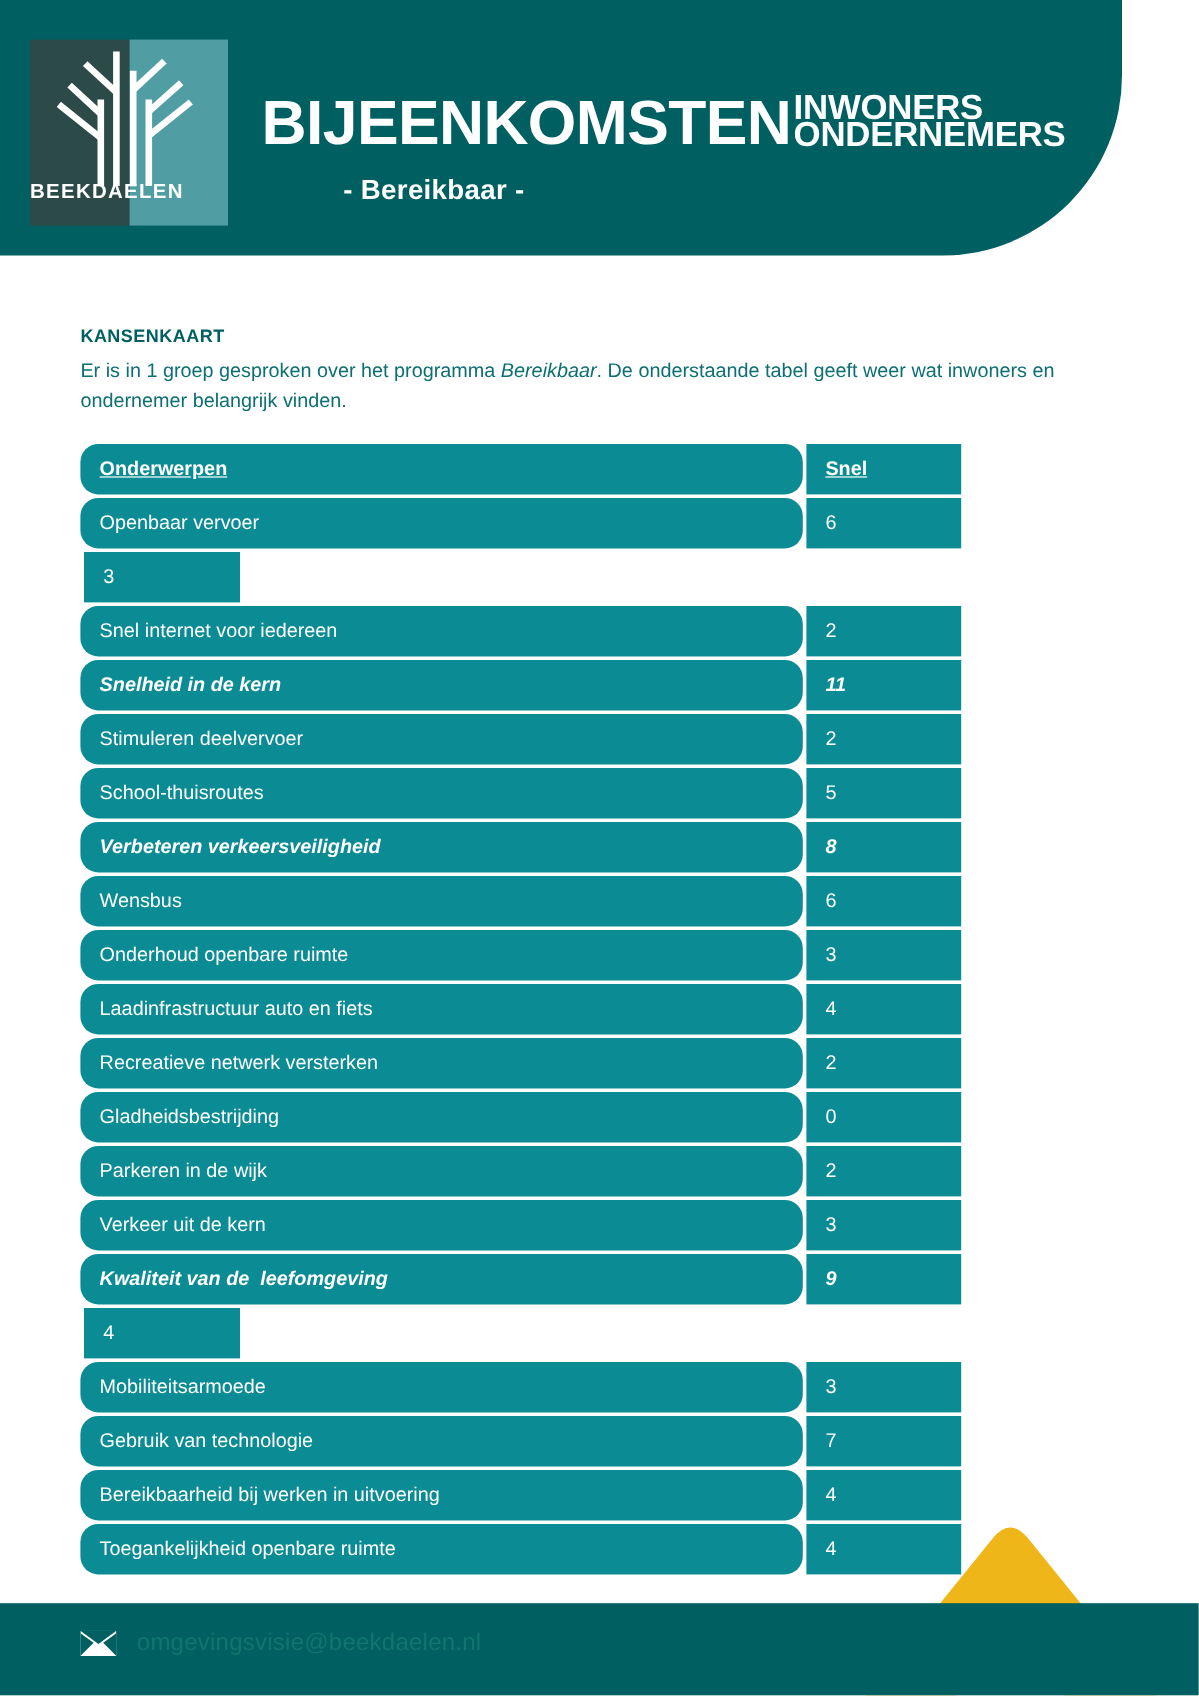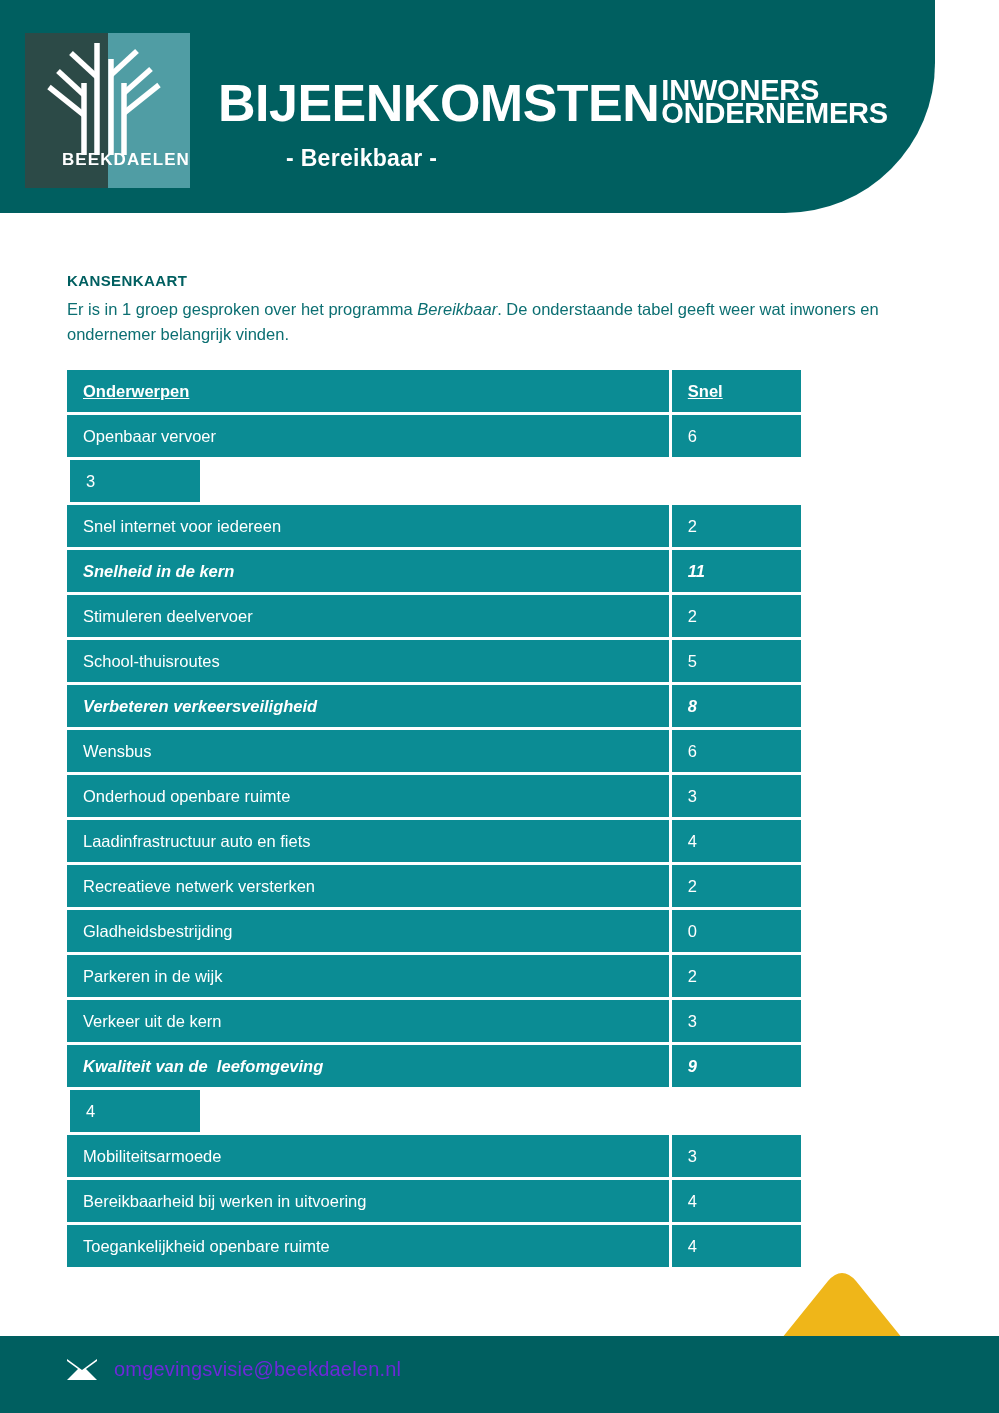--- a/index.html
+++ b/index.html
@@ -49,21 +49,21 @@
     position: absolute;
     left: 0; top: 4px;
     width: 165px;
     height: 120px;
   }
   .logo-word {
     position: absolute;
     left: 0;
     bottom: 18px;
     width: 100%;
-    text-align: right;
+    text-align: left;
     color: #ffffff;
     font-size: 17px;
     font-weight: bold;
     letter-spacing: 1.1px;
   }
 
   .title-block {
     position: absolute;
     left: 218px;
     top: 78px;
@@ -138,20 +138,21 @@
     width: 606px;
     background: #0B8C94;
     color: #ffffff;
     font-size: 16.5px;
     padding: 11px 0 11px 16px;
     box-sizing: border-box;
     height: 42px;
     line-height: 20px;
     white-space: pre;
     overflow: hidden;
+    border-radius: 15px;
   }
   .cell-score {
     width: 130px;
     margin-left: 3px;
     background: #0B8C94;
     color: #ffffff;
     font-size: 16.5px;
     padding: 11px 0 11px 16px;
     box-sizing: border-box;
     height: 42px;
@@ -193,21 +194,21 @@
     display: flex;
     align-items: center;
     gap: 17px;
   }
   .mail-icon {
     width: 30px;
     height: 21px;
     display: block;
   }
   .footer-email {
-    color: #6d28d9;
+    color: #0f766e;
     font-size: 20px;
     letter-spacing: 0.2px;
   }
 </style>
 </head>
 <body>
 
 <div class="header">
 
   <div class="logo">
@@ -313,20 +314,24 @@
       <div class="cell-score">9</div>
     </div>
     <div class="trow">
       <div class="cell-score">4</div>
     </div>
     <div class="trow">
       <div class="cell-subject">Mobiliteitsarmoede</div>
       <div class="cell-score">3</div>
     </div>
     <div class="trow">
+      <div class="cell-subject">Gebruik van technologie</div>
+      <div class="cell-score">7</div>
+    </div>
+    <div class="trow">
       <div class="cell-subject">Bereikbaarheid bij werken in uitvoering</div>
       <div class="cell-score">4</div>
     </div>
     <div class="trow">
       <div class="cell-subject">Toegankelijkheid openbare ruimte</div>
       <div class="cell-score">4</div>
     </div>
   </div>
 
 <svg class="chevron" viewBox="0 0 313 176">

